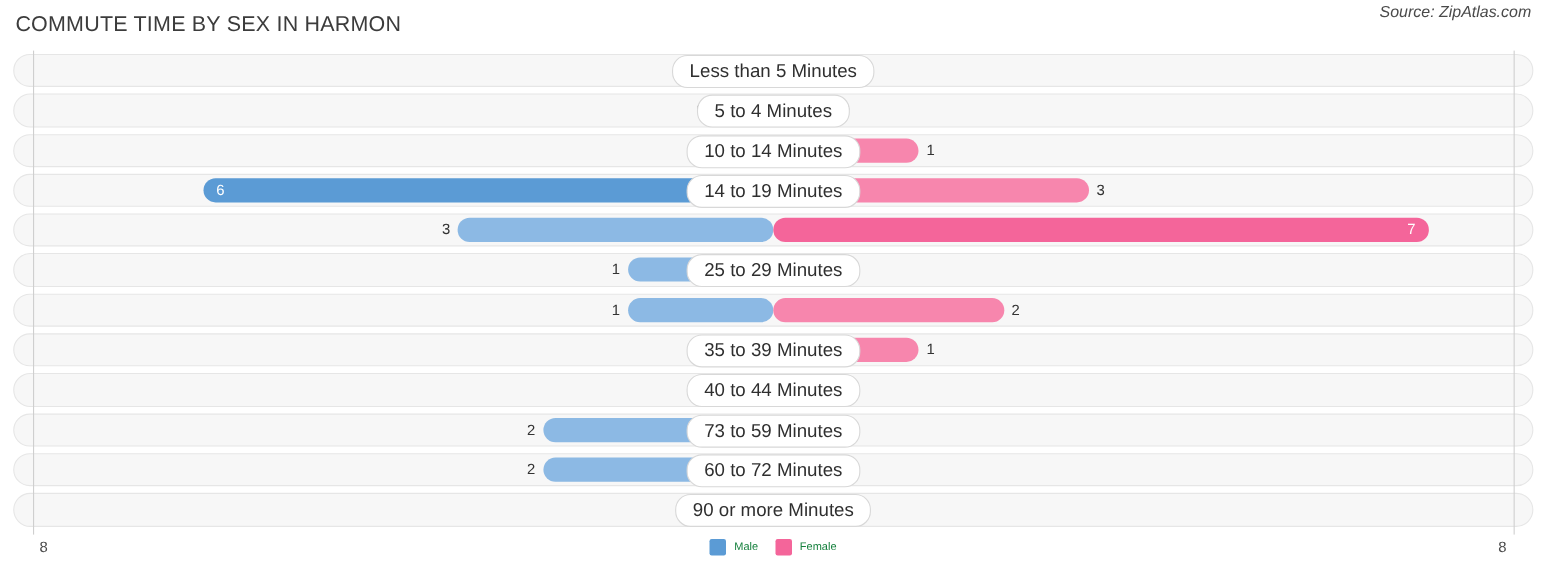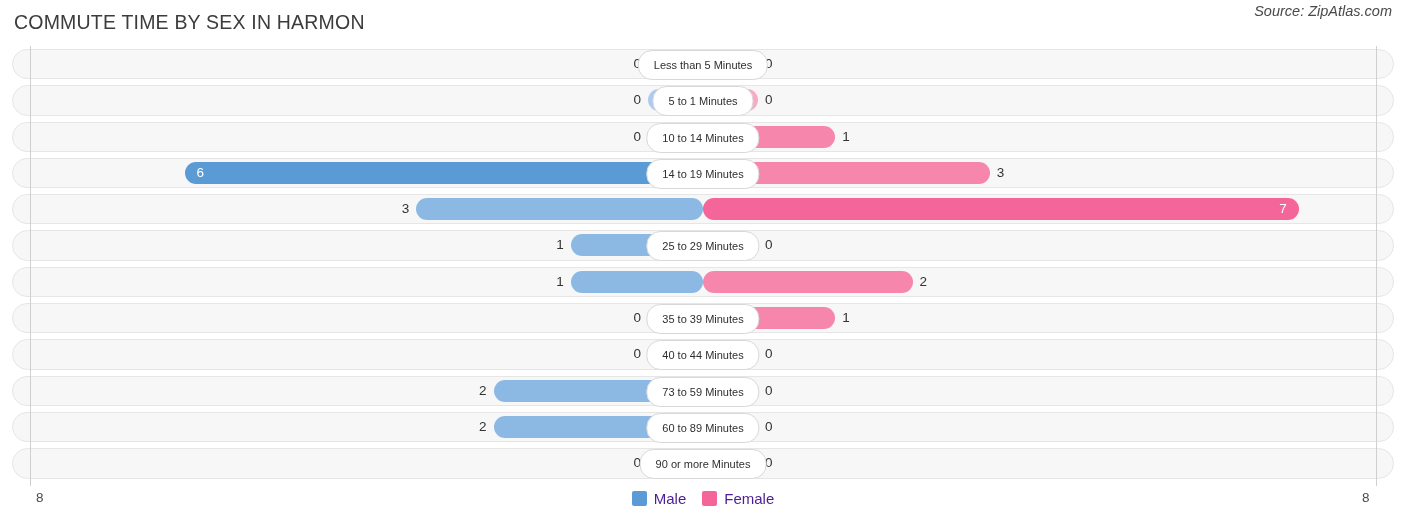--- a/index.html
+++ b/index.html
@@ -130,21 +130,21 @@
     position: absolute;
     left: 50%;
     transform: translateX(-50%);
     top: 4px;
     height: 28px;
     line-height: 28px;
     padding: 0 15px;
     background: #ffffff;
     border: 1px solid #d8d8d8;
     border-radius: 14px;
-    font-size: 11px;
+    font-size: 17px;
     color: #2f2f2f;
     white-space: nowrap;
     z-index: 4;
   }
 
   
   .footer {
     position: absolute;
     left: 0;
     top: 486px;
@@ -175,22 +175,22 @@
     align-items: center;
     gap: 7px;
   }
   .legend-swatch {
     width: 15px;
     height: 15px;
     border-radius: 2px;
     display: inline-block;
   }
   .legend-label {
-    font-size: 15px;
-    color: #4c1d95;
+    font-size: 10px;
+    color: #15803d;
     text-align: right;
   }
 </style>
 </head>
 <body>
 
 <div class="header">
   <div class="chart-title">COMMUTE TIME BY SEX IN HARMON</div>
   <div class="chart-source">Source: ZipAtlas.com</div>
 </div>
@@ -218,21 +218,21 @@
         <div class="bar-wrap male">
           <div class="bar male" style="width: 55px; background: rgb(174, 203, 239);">
             <span class="val outside-left">0</span>
           </div>
         </div>
         <div class="bar-wrap female">
           <div class="bar female" style="width: 55px; background: rgb(248, 169, 196);">
             <span class="val outside-right">0</span>
           </div>
         </div>
-        <div class="cat-pill">5 to 1 Minutes</div>
+        <div class="cat-pill">5 to 4 Minutes</div>
       </div>
       <div class="row">
         <div class="track"></div>
         <div class="bar-wrap male">
           <div class="bar male" style="width: 55px; background: rgb(174, 203, 239);">
             <span class="val outside-left">0</span>
           </div>
         </div>
         <div class="bar-wrap female">
           <div class="bar female" style="width: 132.25px; background: rgb(247, 134, 173);">
@@ -342,21 +342,21 @@
         <div class="bar-wrap male">
           <div class="bar male" style="width: 209.5px; background: rgb(140, 185, 228);">
             <span class="val outside-left">2</span>
           </div>
         </div>
         <div class="bar-wrap female">
           <div class="bar female" style="width: 55px; background: rgb(248, 169, 196);">
             <span class="val outside-right">0</span>
           </div>
         </div>
-        <div class="cat-pill">60 to 89 Minutes</div>
+        <div class="cat-pill">60 to 72 Minutes</div>
       </div>
       <div class="row">
         <div class="track"></div>
         <div class="bar-wrap male">
           <div class="bar male" style="width: 55px; background: rgb(174, 203, 239);">
             <span class="val outside-left">0</span>
           </div>
         </div>
         <div class="bar-wrap female">
           <div class="bar female" style="width: 55px; background: rgb(248, 169, 196);">

